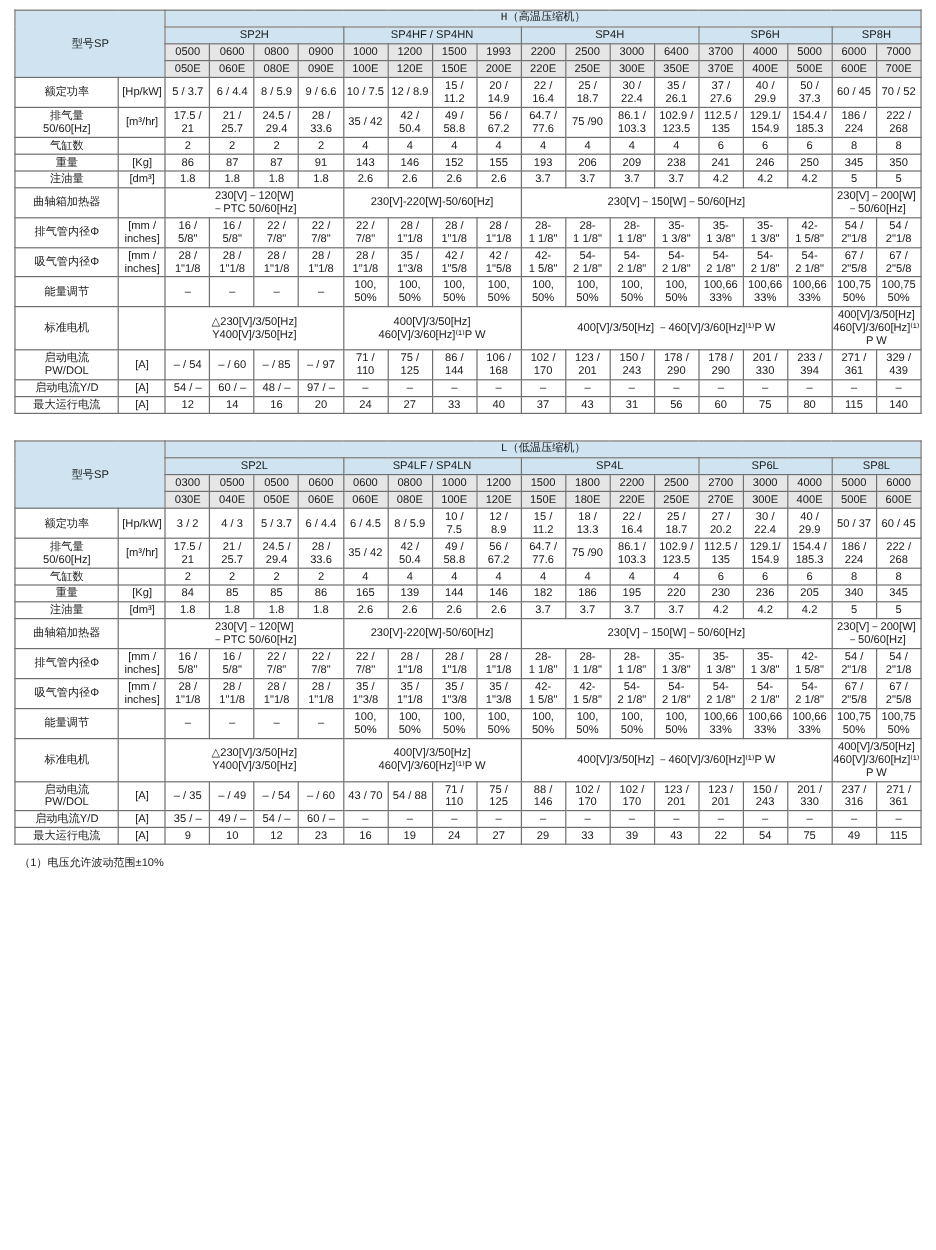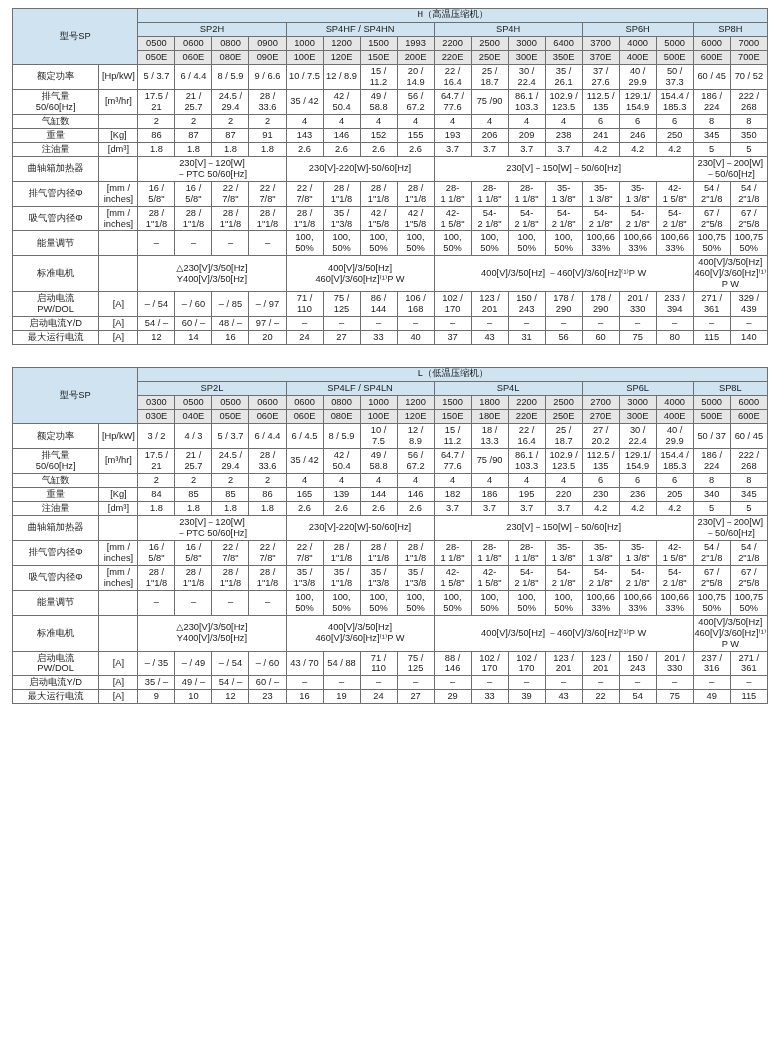--- a/index.html
+++ b/index.html
@@ -714,14 +714,15 @@
           <td class="white">43</td>
           <td class="white">22</td>
           <td class="white">54</td>
           <td class="white">75</td>
           <td class="white">49</td>
           <td class="white">115</td>
         </tr>
     </tbody>
   </table>
 
+  <div class="footnote">（1）电压允许波动范围±10%</div>
 
 </div>
 
 </body></html>

